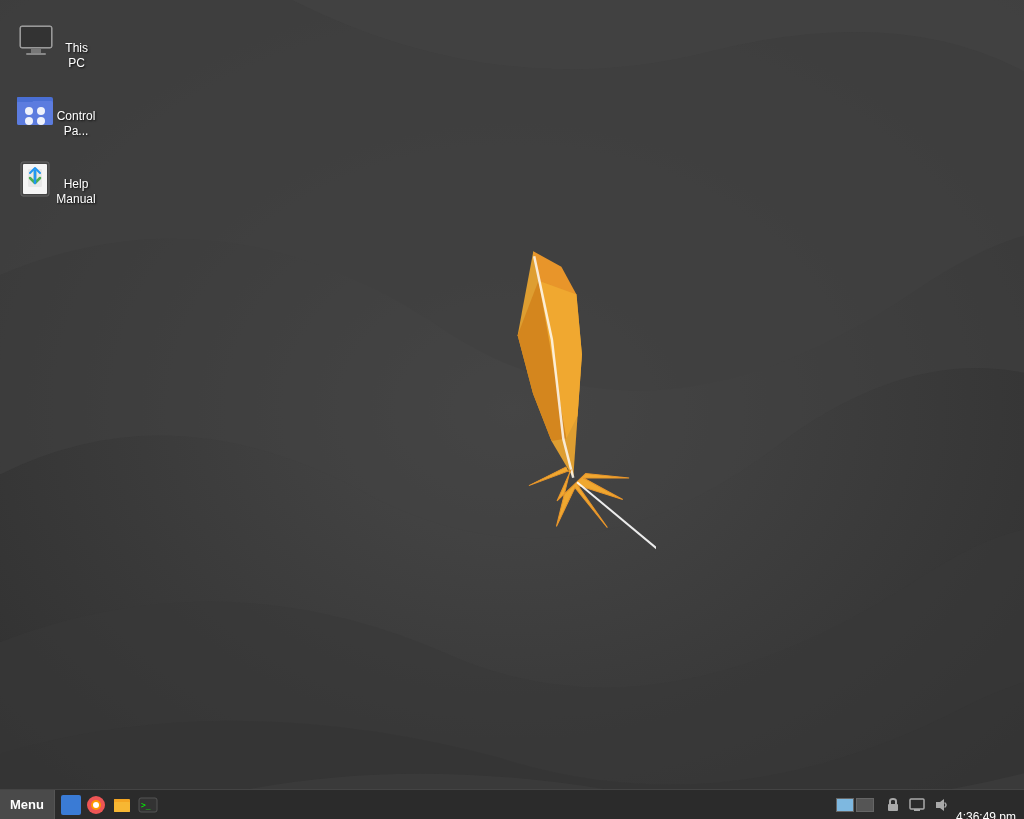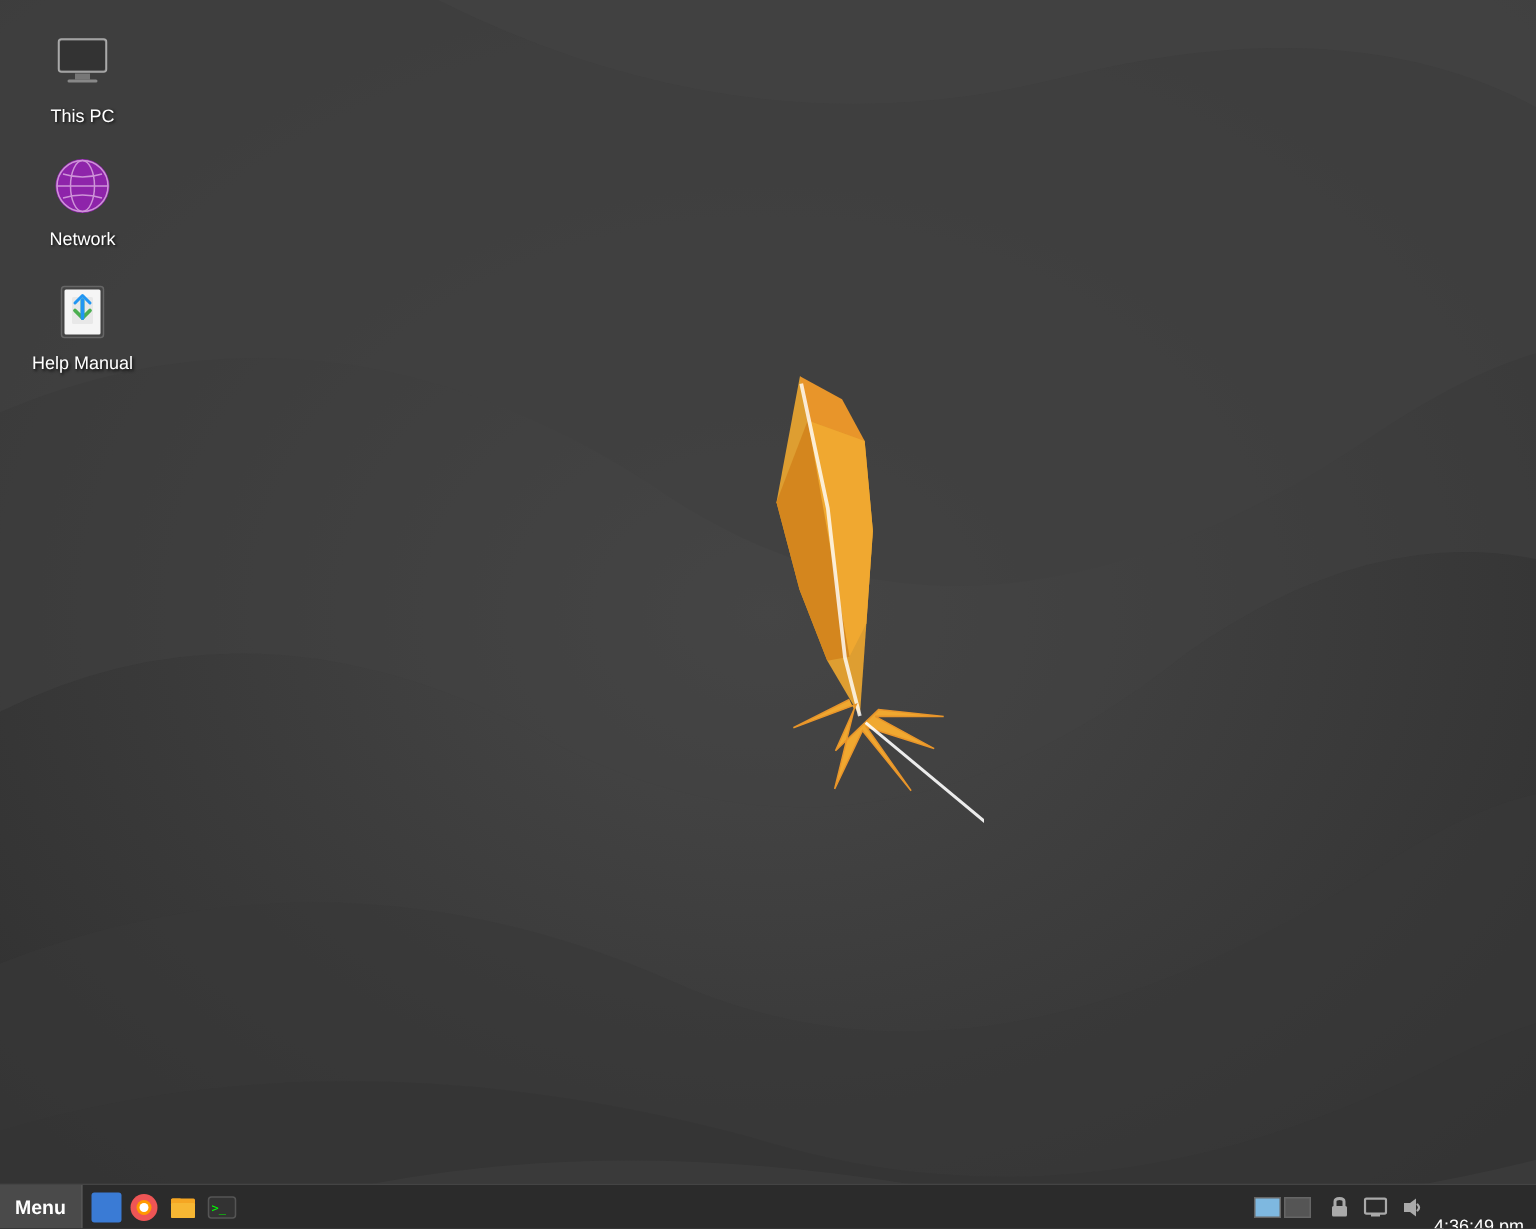--- a/index.html
+++ b/index.html
@@ -36,22 +36,22 @@
       top: 10px;
       left: 10px;
       display: flex;
       flex-direction: column;
       align-items: center;
       gap: 0px;
     }
 
     .desktop-icon {
       display: flex;
-      flex-direction: column;
-      align-items: center;
+      flex-direction: row;
+      align-items: flex-end;
       width: 90px;
       padding: 8px 4px;
       cursor: pointer;
       border-radius: 4px;
     }
 
     .desktop-icon .icon-img {
       width: 48px;
       height: 48px;
       display: flex;
@@ -220,36 +220,36 @@
           <rect x="4" y="4" width="32" height="22" rx="2" fill="#888" stroke="#aaa" stroke-width="1"></rect>
           <rect x="5" y="5" width="30" height="20" rx="1" fill="#333"></rect>
           <rect x="15" y="27" width="10" height="4" fill="#777"></rect>
           <rect x="10" y="31" width="20" height="2" rx="1" fill="#888"></rect>
         </svg>
       </div>
       <span class="icon-label">This PC</span>
     </div>
 
 
-
     <div class="desktop-icon">
       <div class="icon-img">
         <svg width="42" height="42" viewBox="0 0 42 42" xmlns="http://www.w3.org/2000/svg">
-          <circle cx="21" cy="21" r="18" fill="#8e24aa"></circle>
-          <circle cx="21" cy="21" r="17" fill="none" stroke="#ba68c8" stroke-width="0.5"></circle>
-
-          <ellipse cx="21" cy="21" rx="8" ry="17" fill="none" stroke="#ce93d8" stroke-width="1"></ellipse>
-          <line x1="4" y1="21" x2="38" y2="21" stroke="#ce93d8" stroke-width="1"></line>
-          <path d="M 8 13 Q 21 17 34 13" fill="none" stroke="#ce93d8" stroke-width="1"></path>
-          <path d="M 8 29 Q 21 25 34 29" fill="none" stroke="#ce93d8" stroke-width="1"></path>
-          <circle cx="21" cy="21" r="17" fill="none" stroke="#ce93d8" stroke-width="1"></circle>
-        </svg>
-      </div>
-      <span class="icon-label">Network</span>
-    </div>
+          <rect x="3" y="8" width="36" height="28" rx="2" fill="#4a6fd4"></rect>
+          <rect x="3" y="12" width="36" height="24" rx="2" fill="#5c7cdf"></rect>
+          <rect x="3" y="8" width="16" height="5" rx="1" fill="#4a6fd4"></rect>
+
+          <circle cx="15" cy="22" r="4" fill="white" opacity="0.9"></circle>
+          <circle cx="27" cy="22" r="4" fill="white" opacity="0.9"></circle>
+          <circle cx="15" cy="32" r="4" fill="white" opacity="0.9"></circle>
+          <circle cx="27" cy="32" r="4" fill="white" opacity="0.9"></circle>
+        </svg>
+      </div>
+      <span class="icon-label">Control Pa...</span>
+    </div>
+
 
 
     <div class="desktop-icon">
       <div class="icon-img">
         <svg width="42" height="42" viewBox="0 0 42 42" xmlns="http://www.w3.org/2000/svg">
 
           <rect x="7" y="5" width="28" height="34" rx="2" fill="#444" stroke="#666" stroke-width="1"></rect>
           <rect x="9" y="7" width="24" height="30" rx="1" fill="#f5f5f5"></rect>
 
           <rect x="14" y="12" width="14" height="18" rx="1" fill="#e8e8e8"></rect>

